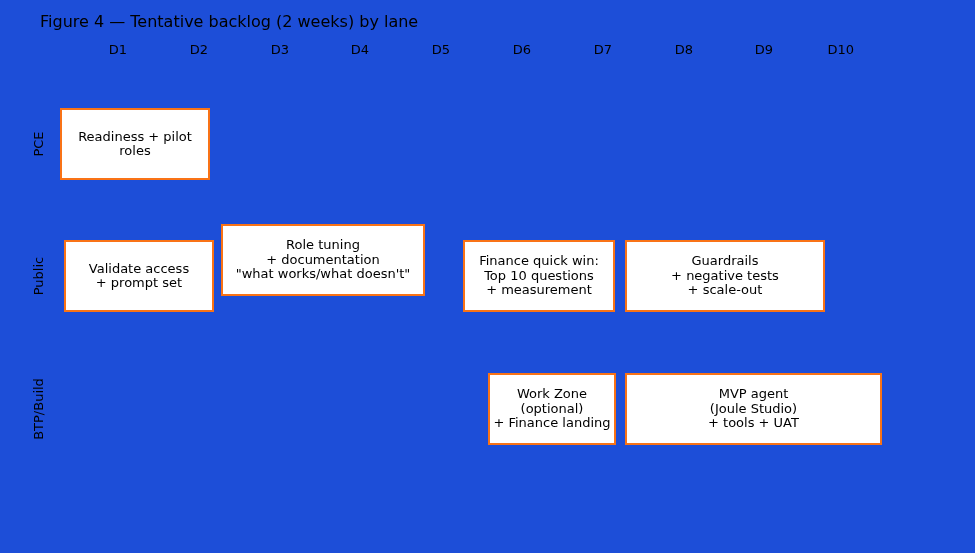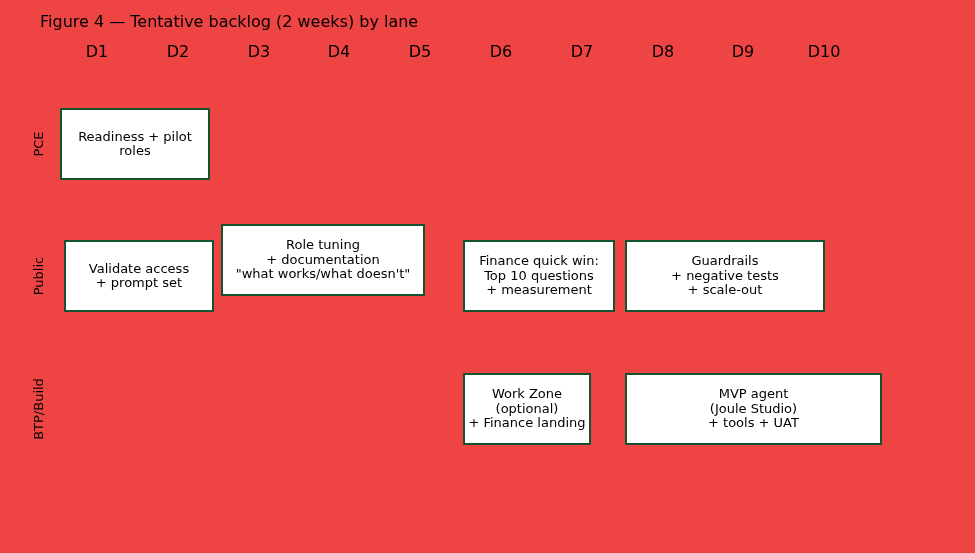--- a/index.html
+++ b/index.html
@@ -5,51 +5,51 @@
   html, body {
     margin: 0;
     padding: 0;
     background: #ffffff;
     font-family: "DejaVu Sans", "Liberation Sans", sans-serif;
   }
   .figure {
     position: relative;
     width: 975px;
     height: 553px;
-    background: #ef4444;
+    background: #1d4ed8;
     overflow: hidden;
   }
   .figure-title {
     position: absolute;
     left: 40px;
     top: 12px;
     font-size: 16px;
     color: #000000;
     white-space: nowrap;
   }
   .day-header {
     position: absolute;
     top: 42px;
     width: 60px;
-    text-align: center;
-    font-size: 16px;
+    text-align: right;
+    font-size: 13px;
     color: #000000;
   }
   .lane-label {
     position: absolute;
     font-size: 13px;
     color: #000000;
     transform: translate(-50%, -50%) rotate(-90deg);
     transform-origin: center center;
     white-space: nowrap;
   }
   .task-box {
     position: absolute;
     box-sizing: border-box;
-    border: 2px solid #14532d;
+    border: 2px solid #f97316;
     background: #ffffff;
     display: flex;
     align-items: center;
     justify-content: center;
     text-align: center;
     font-size: 13px;
     line-height: 14.5px;
     color: #000000;
     white-space: pre-line;
     padding: 2px;
@@ -87,20 +87,20 @@
   <div class="task-box" style="left:221px; top:224px; width:204px; height:72px">Role tuning
 + documentation
 "what works/what doesn't"</div>
   <div class="task-box" style="left:463px; top:240px; width:152px; height:72px">Finance quick win:
 Top 10 questions
 + measurement</div>
   <div class="task-box" style="left:625px; top:240px; width:200px; height:72px">Guardrails
 + negative tests
 + scale-out</div>
 
-  <div class="task-box" style="left:463px; top:373px; width:128px; height:72px">Work Zone
+  <div class="task-box" style="left:488px; top:373px; width:128px; height:72px">Work Zone
 (optional)
 + Finance landing</div>
   <div class="task-box" style="left:625px; top:373px; width:257px; height:72px">MVP agent
 (Joule Studio)
 + tools + UAT</div>
 
 </div>
 
 </body></html>

